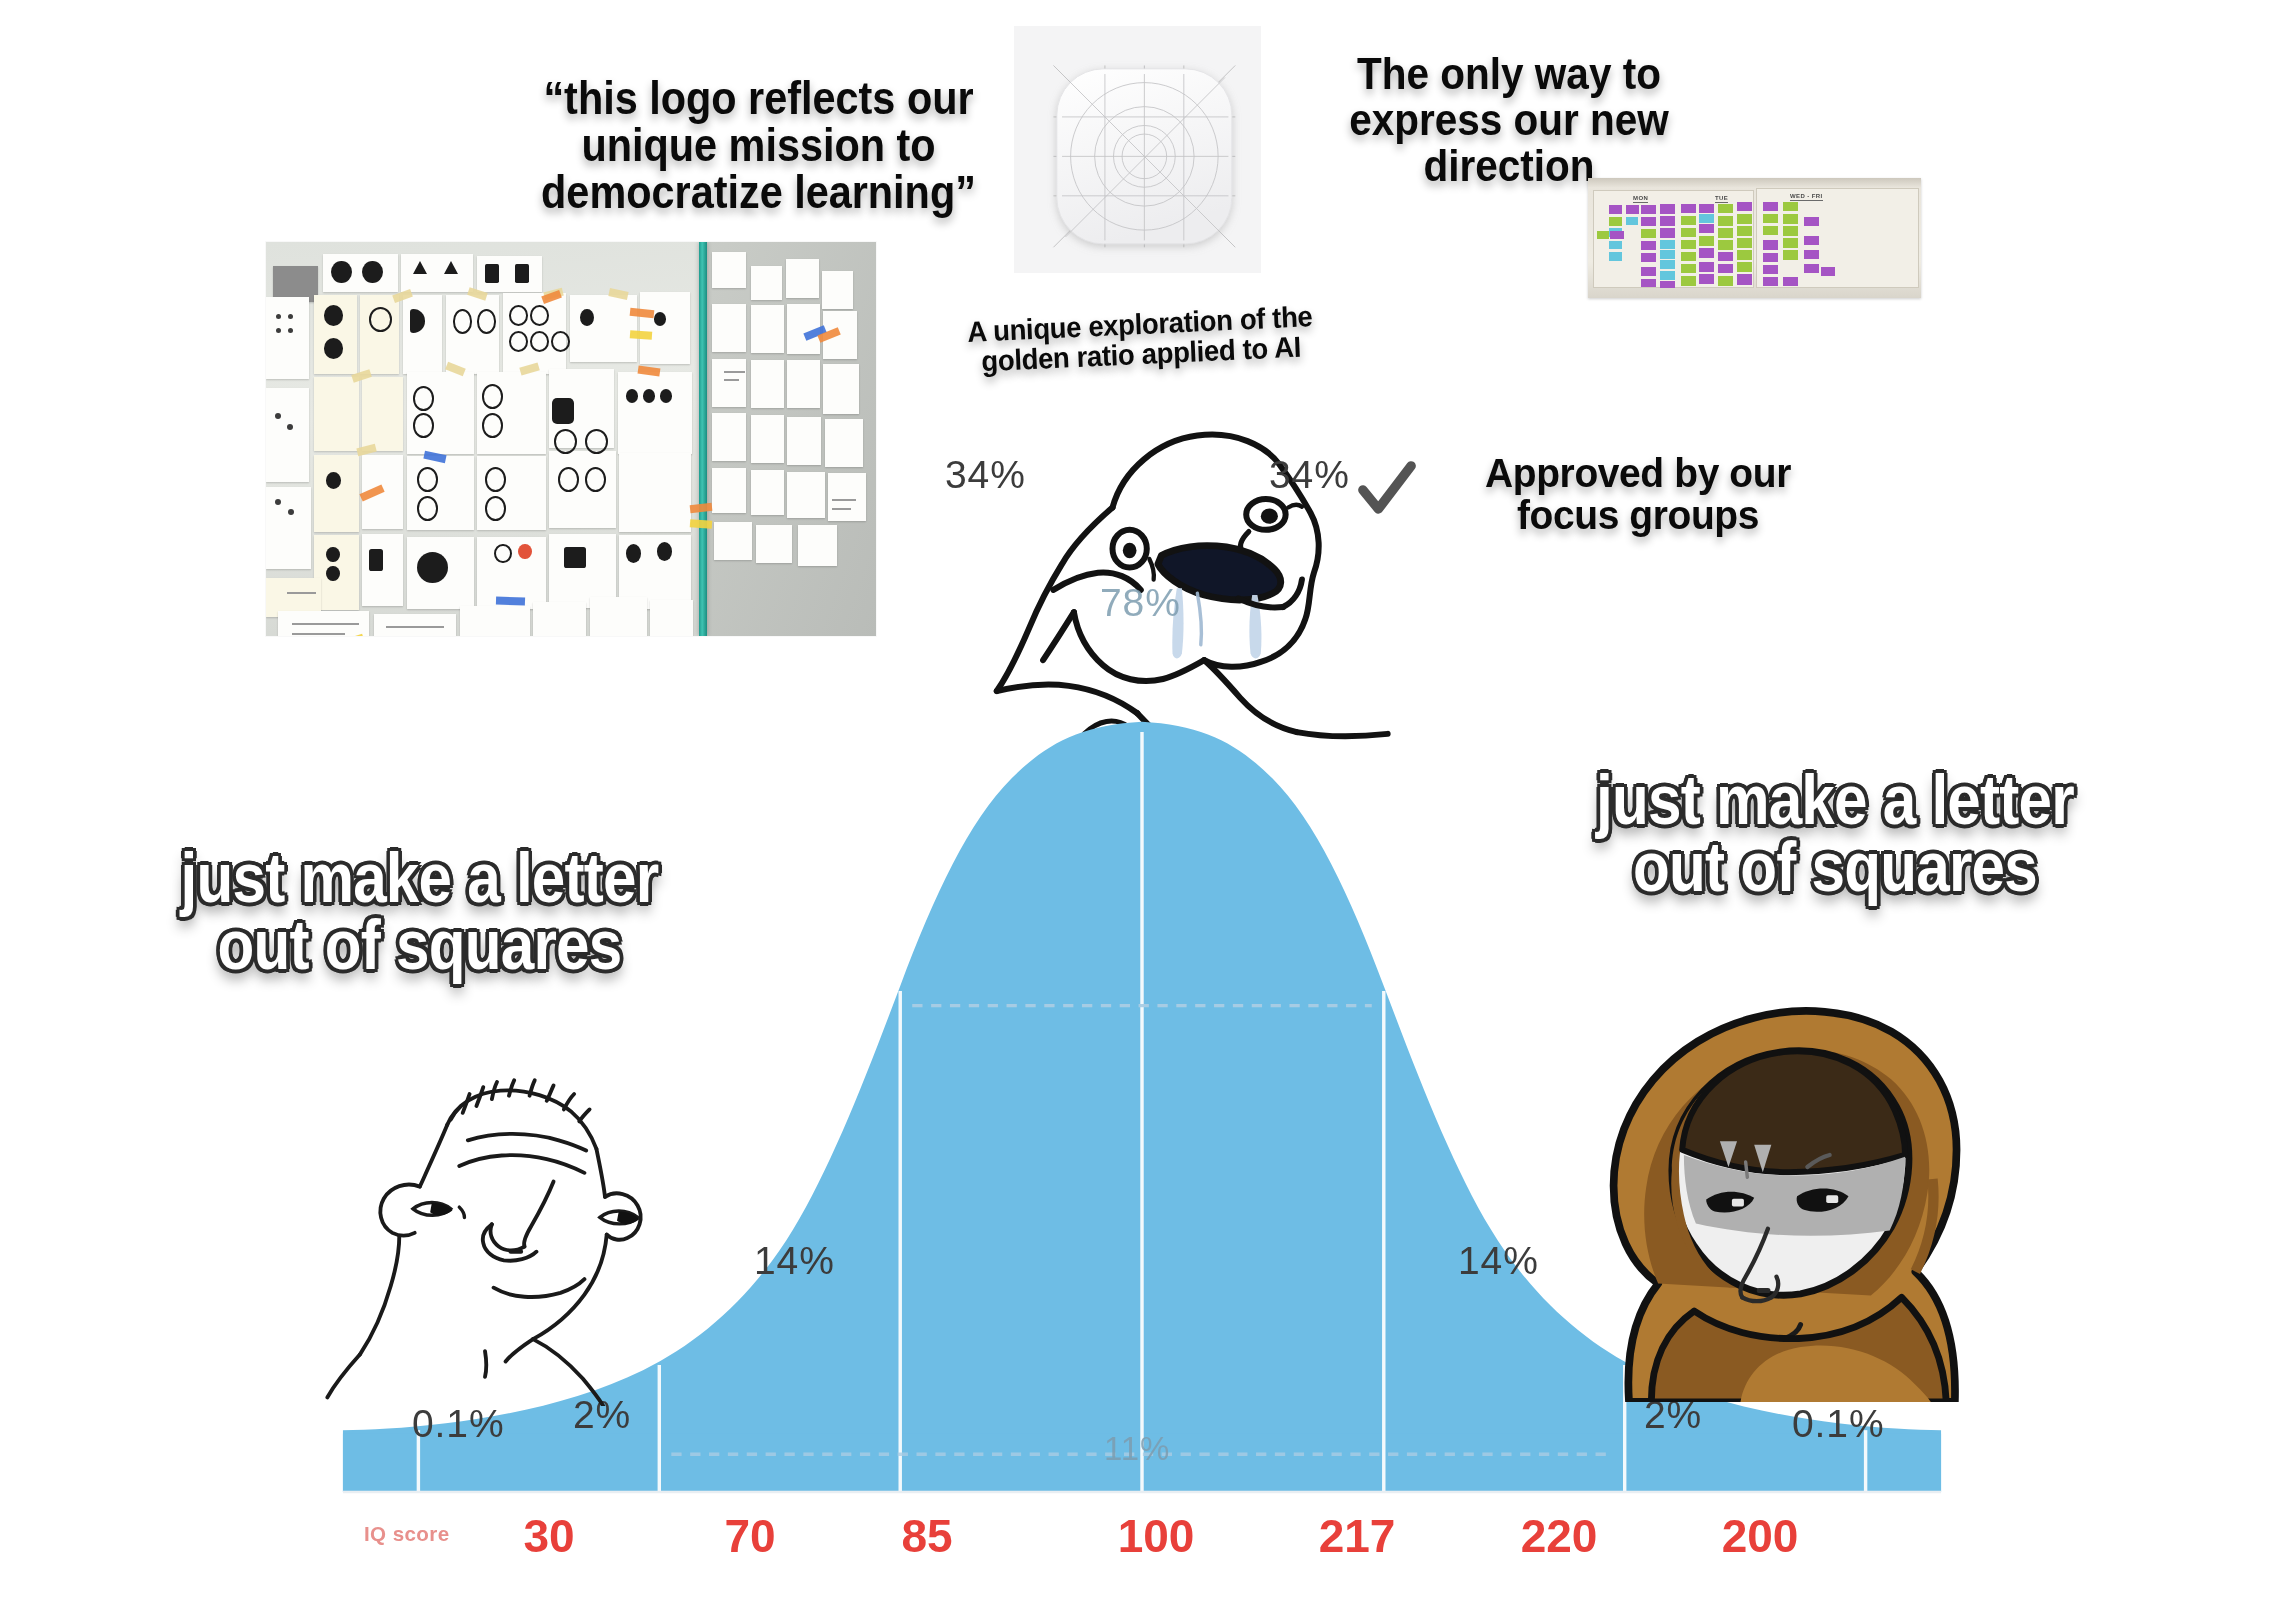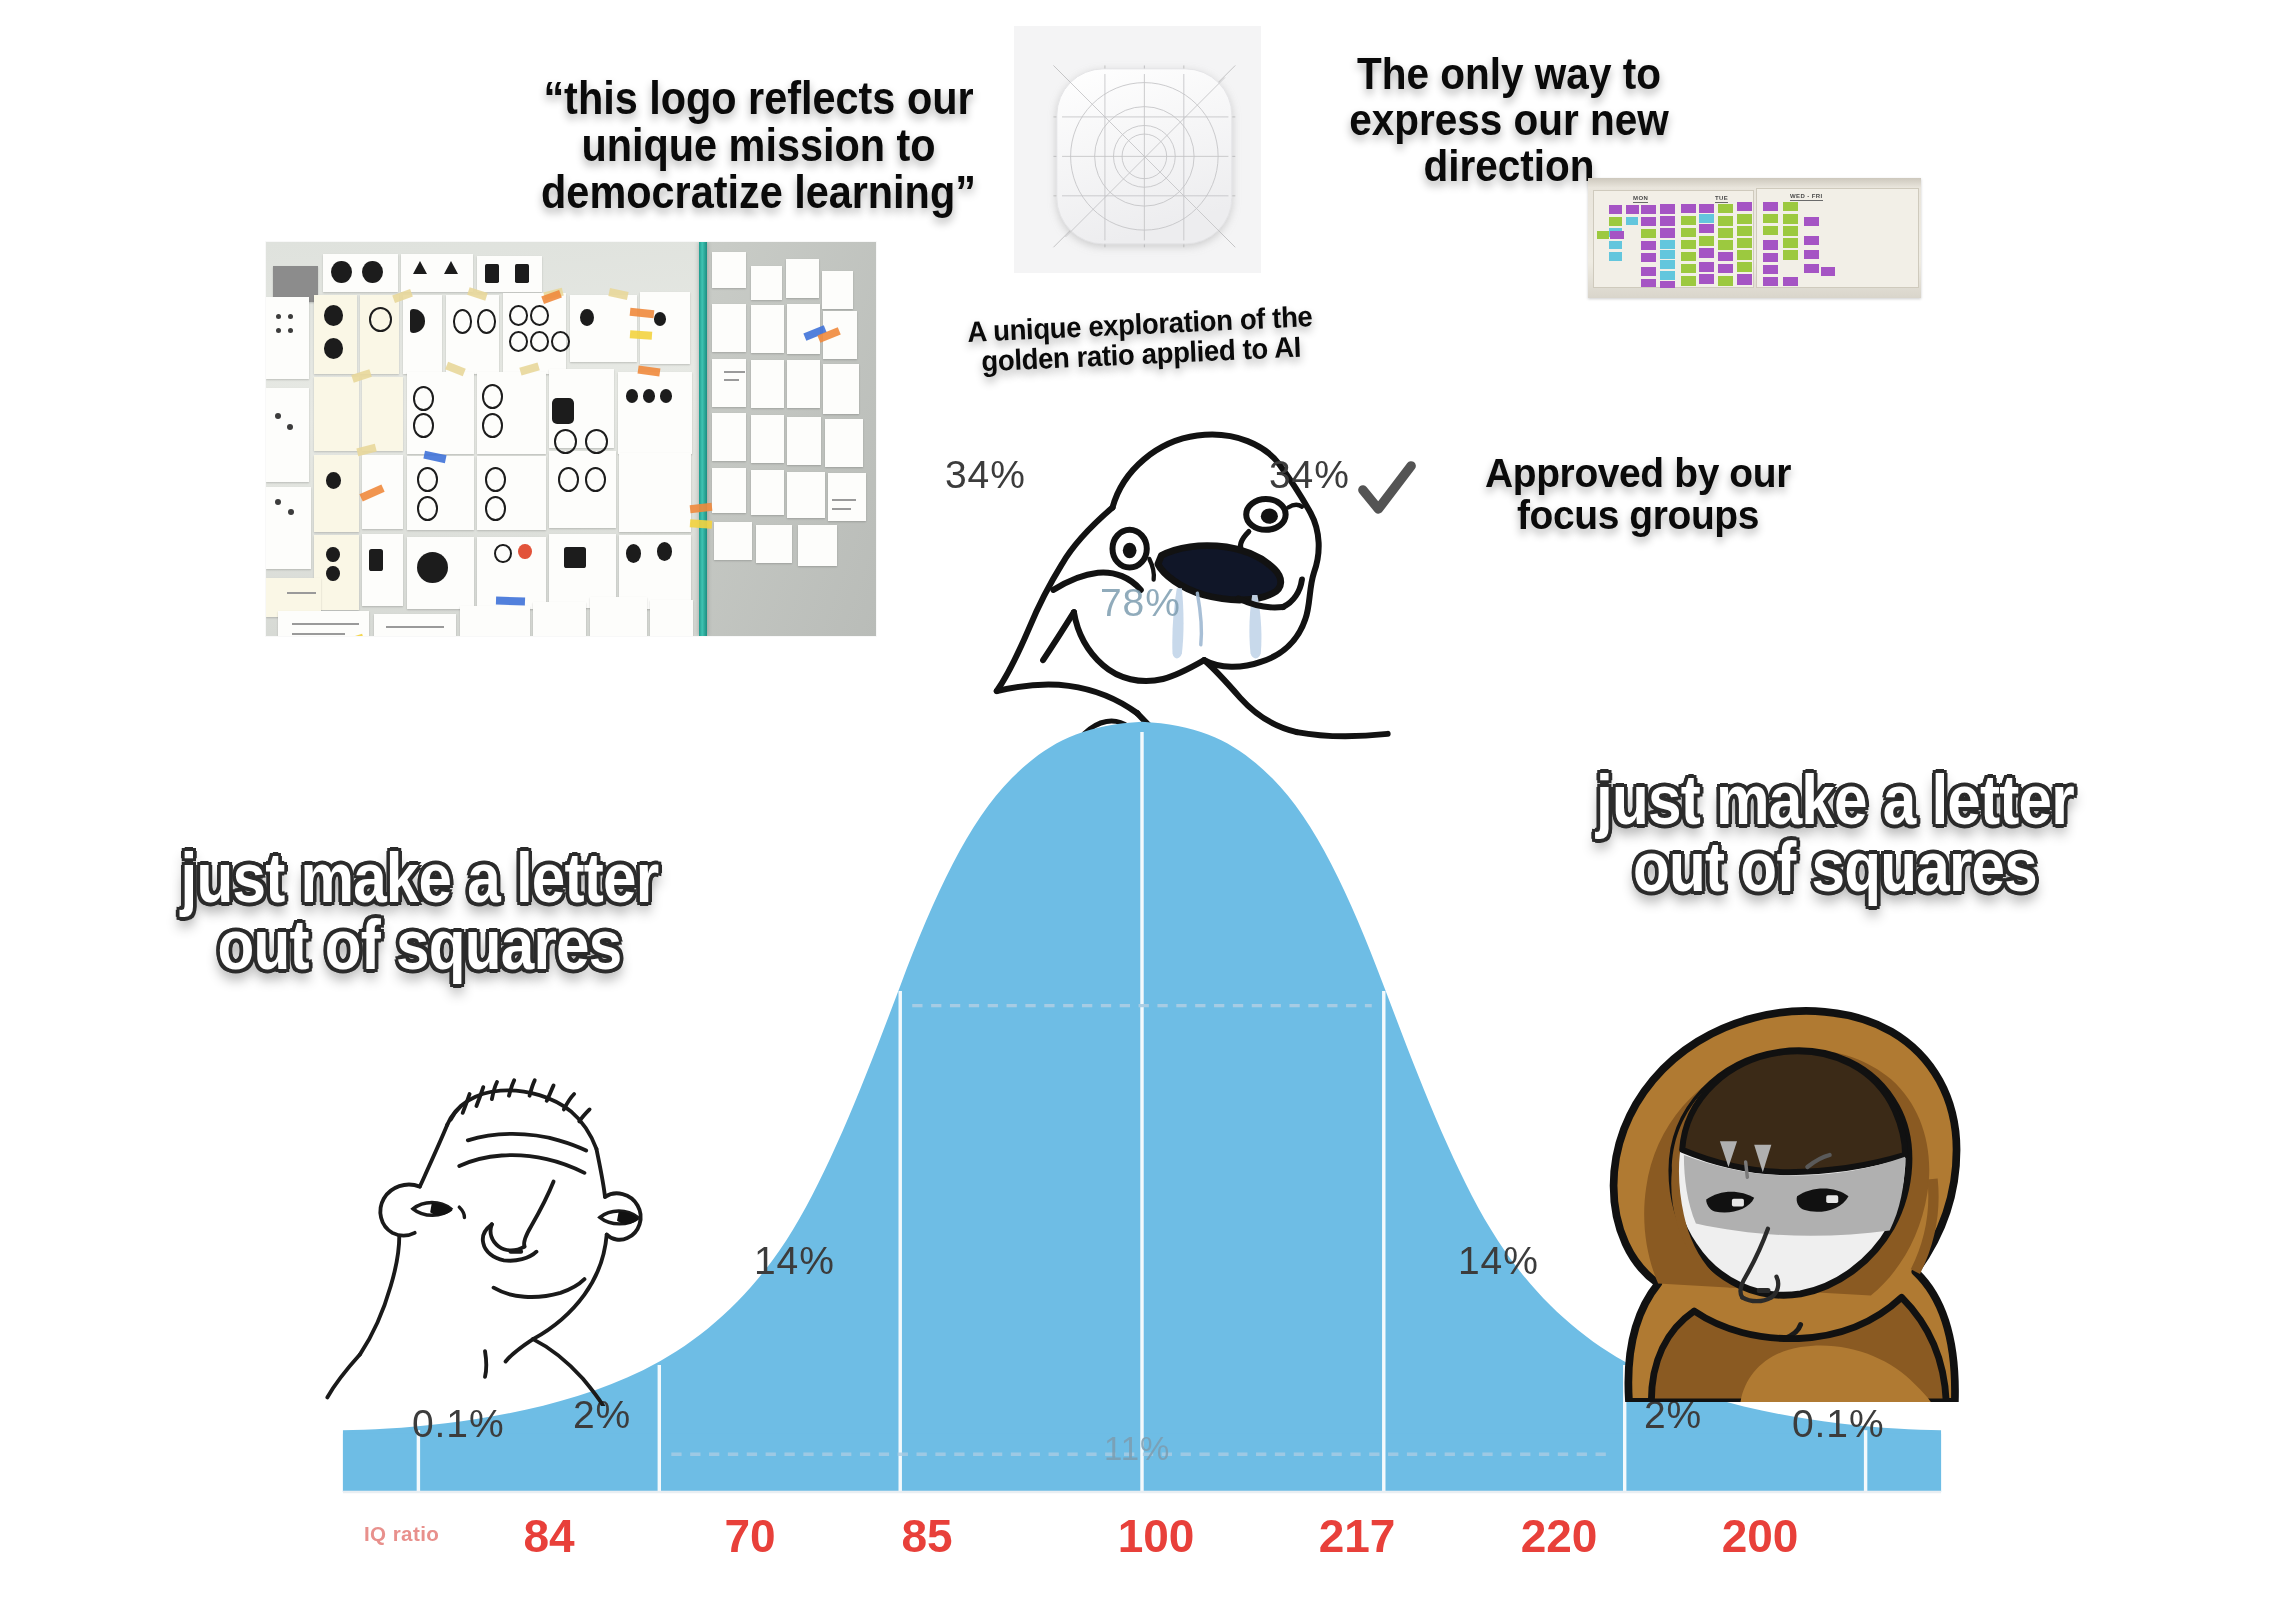--- a/index.html
+++ b/index.html
@@ -537,22 +537,22 @@
     <div class="pct" style="left:1269px;top:-267px;">34%</div>
     <div class="pct" style="left:1458px;top:519px;">14%</div>
     <div class="pct" style="left:1644px;top:673px;">2%</div>
     <div class="pct" style="left:1792px;top:682px;">0.1%</div>
 
     
     <div class="pct inner" style="left:1100px;top:-139px;">78%</div>
     <div class="pct inner" style="left:1104px;top:710px;font-size:33px;">11%</div>
 
     
-    <div class="axis-title" style="left:364px;top:802px;">IQ ratio</div>
-    <div class="axis-num" style="left:549px;top:789px;">84</div>
+    <div class="axis-title" style="left:364px;top:802px;">IQ score</div>
+    <div class="axis-num" style="left:549px;top:789px;">30</div>
     <div class="axis-num" style="left:750px;top:789px;">70</div>
     <div class="axis-num" style="left:927px;top:789px;">85</div>
     <div class="axis-num" style="left:1156px;top:789px;">100</div>
     <div class="axis-num" style="left:1357px;top:789px;">217</div>
     <div class="axis-num" style="left:1559px;top:789px;">220</div>
     <div class="axis-num" style="left:1760px;top:789px;">200</div>
   </div>
 
   <div class="abs wojak" style="left:317px;top:1046px;width:360px;height:360px;">
     <svg viewBox="0 0 420 420" width="360" height="360" aria-hidden="true">

